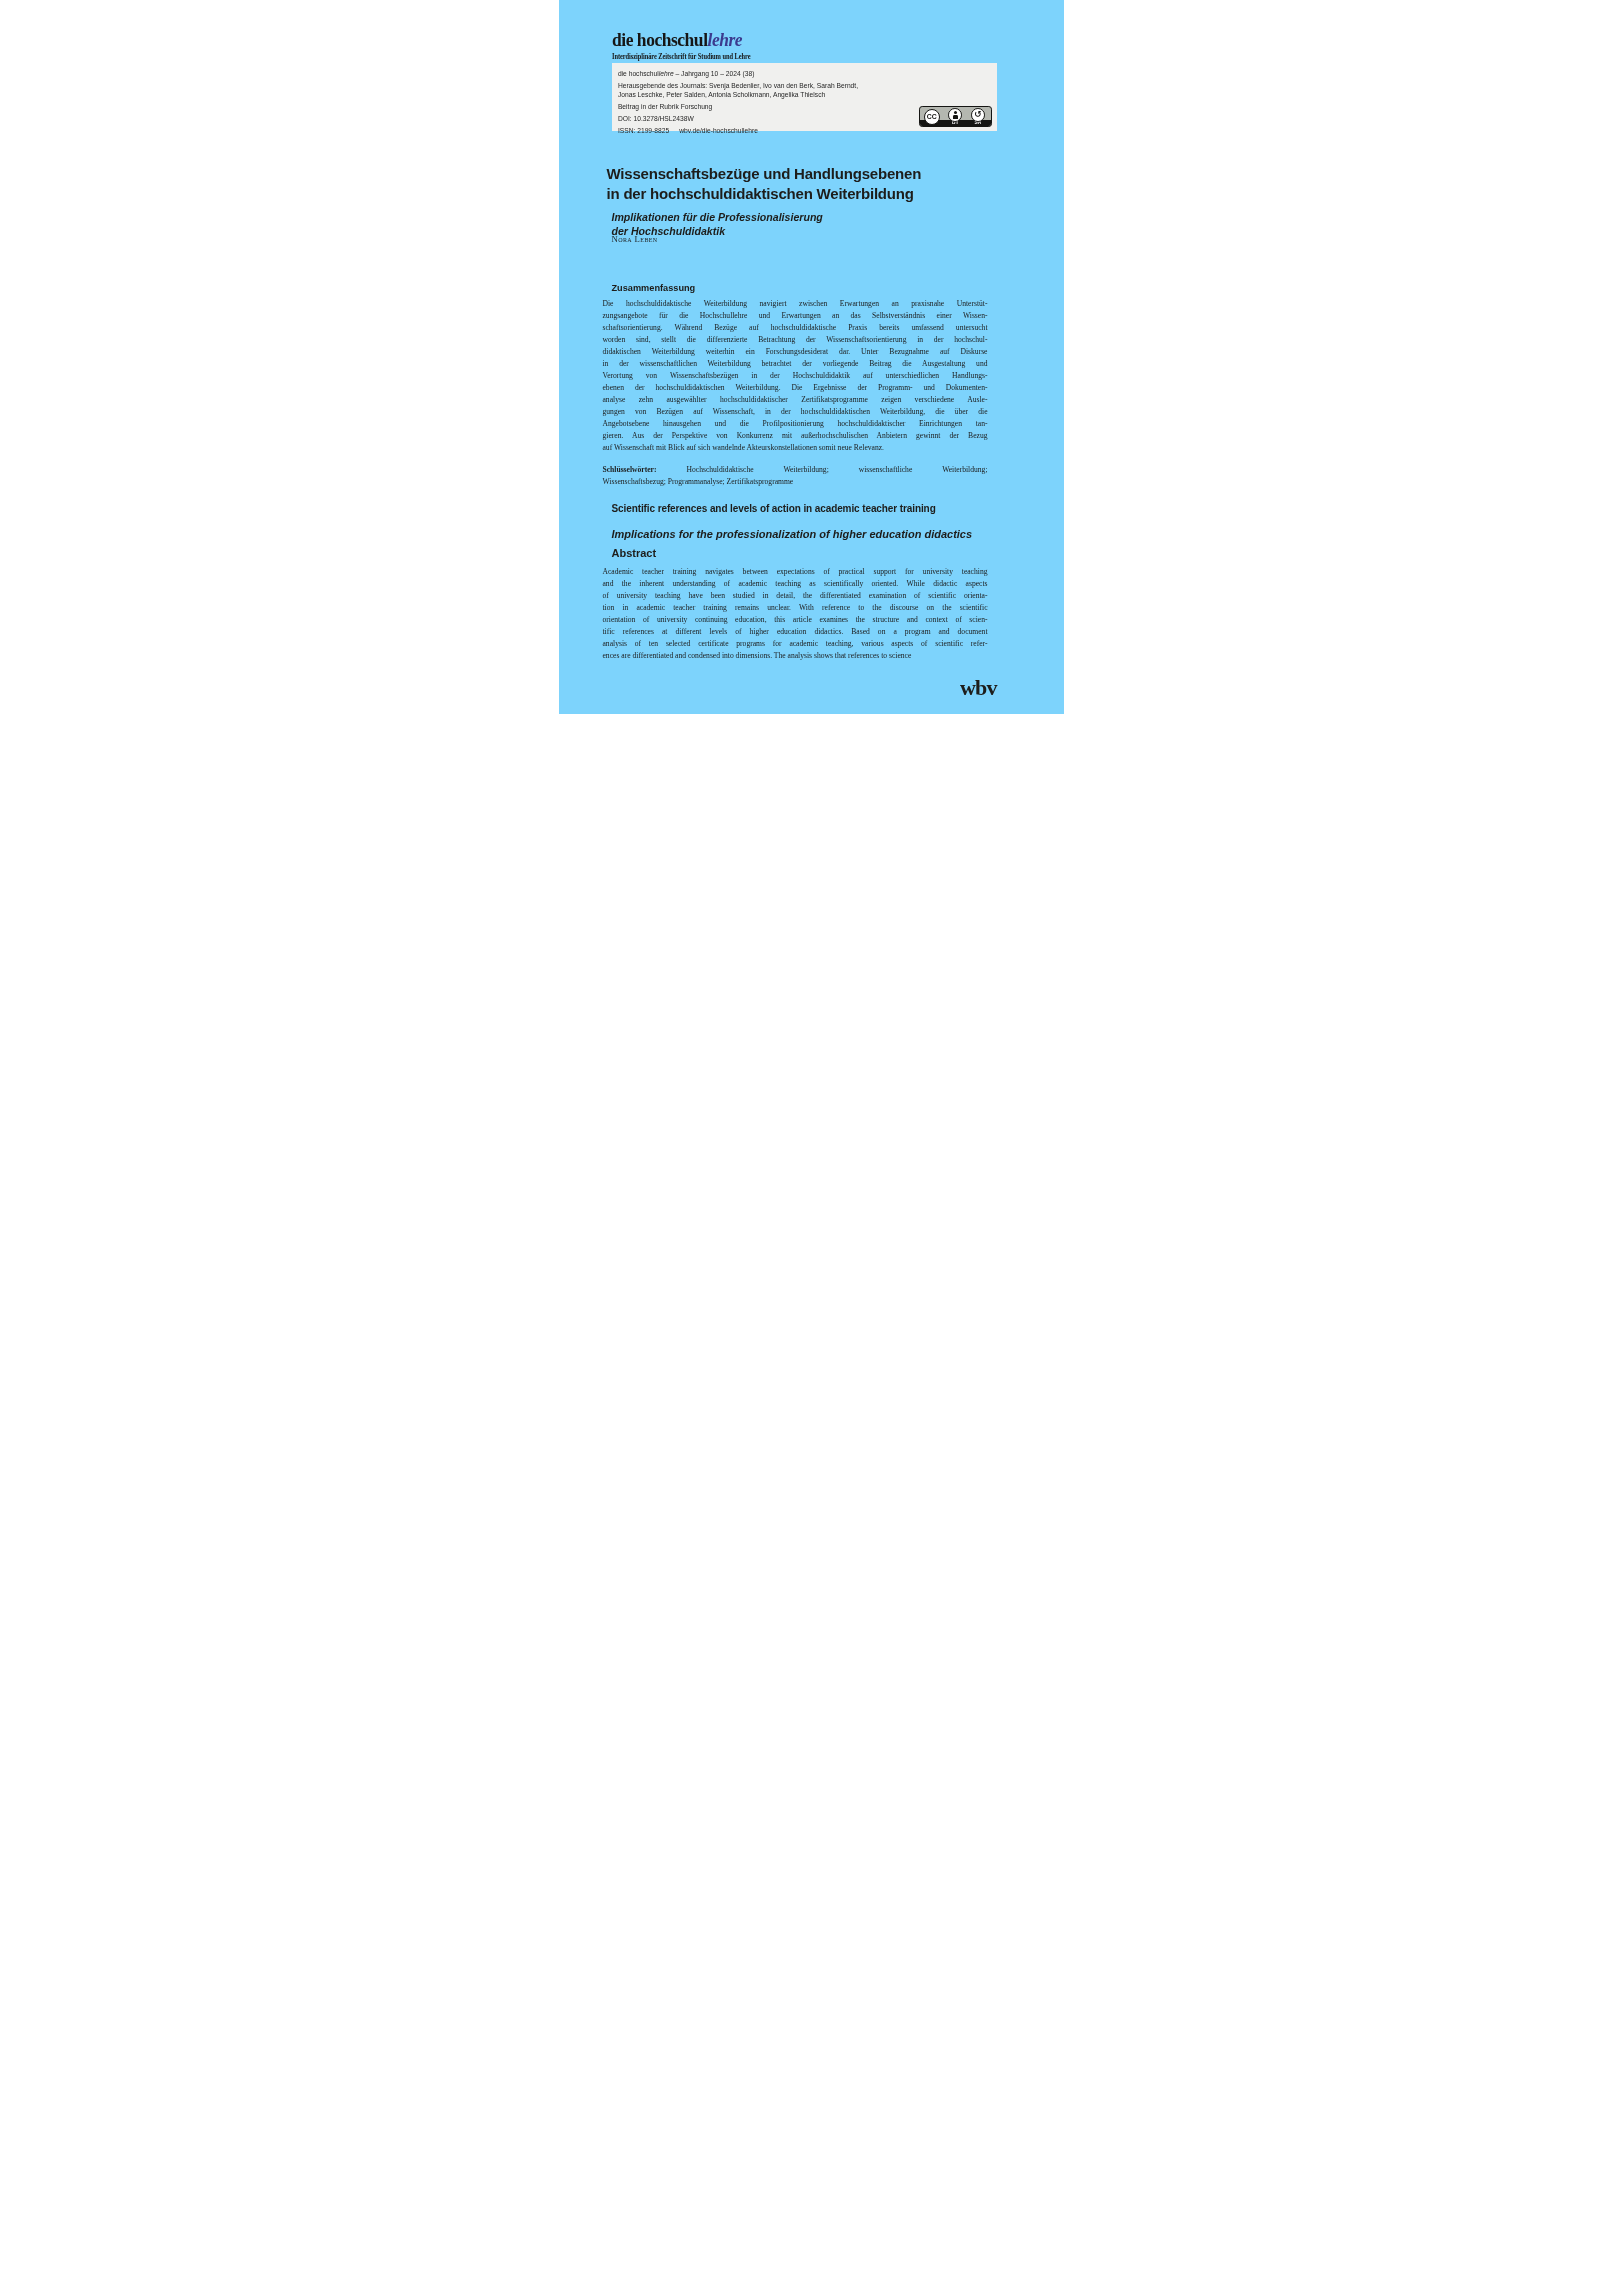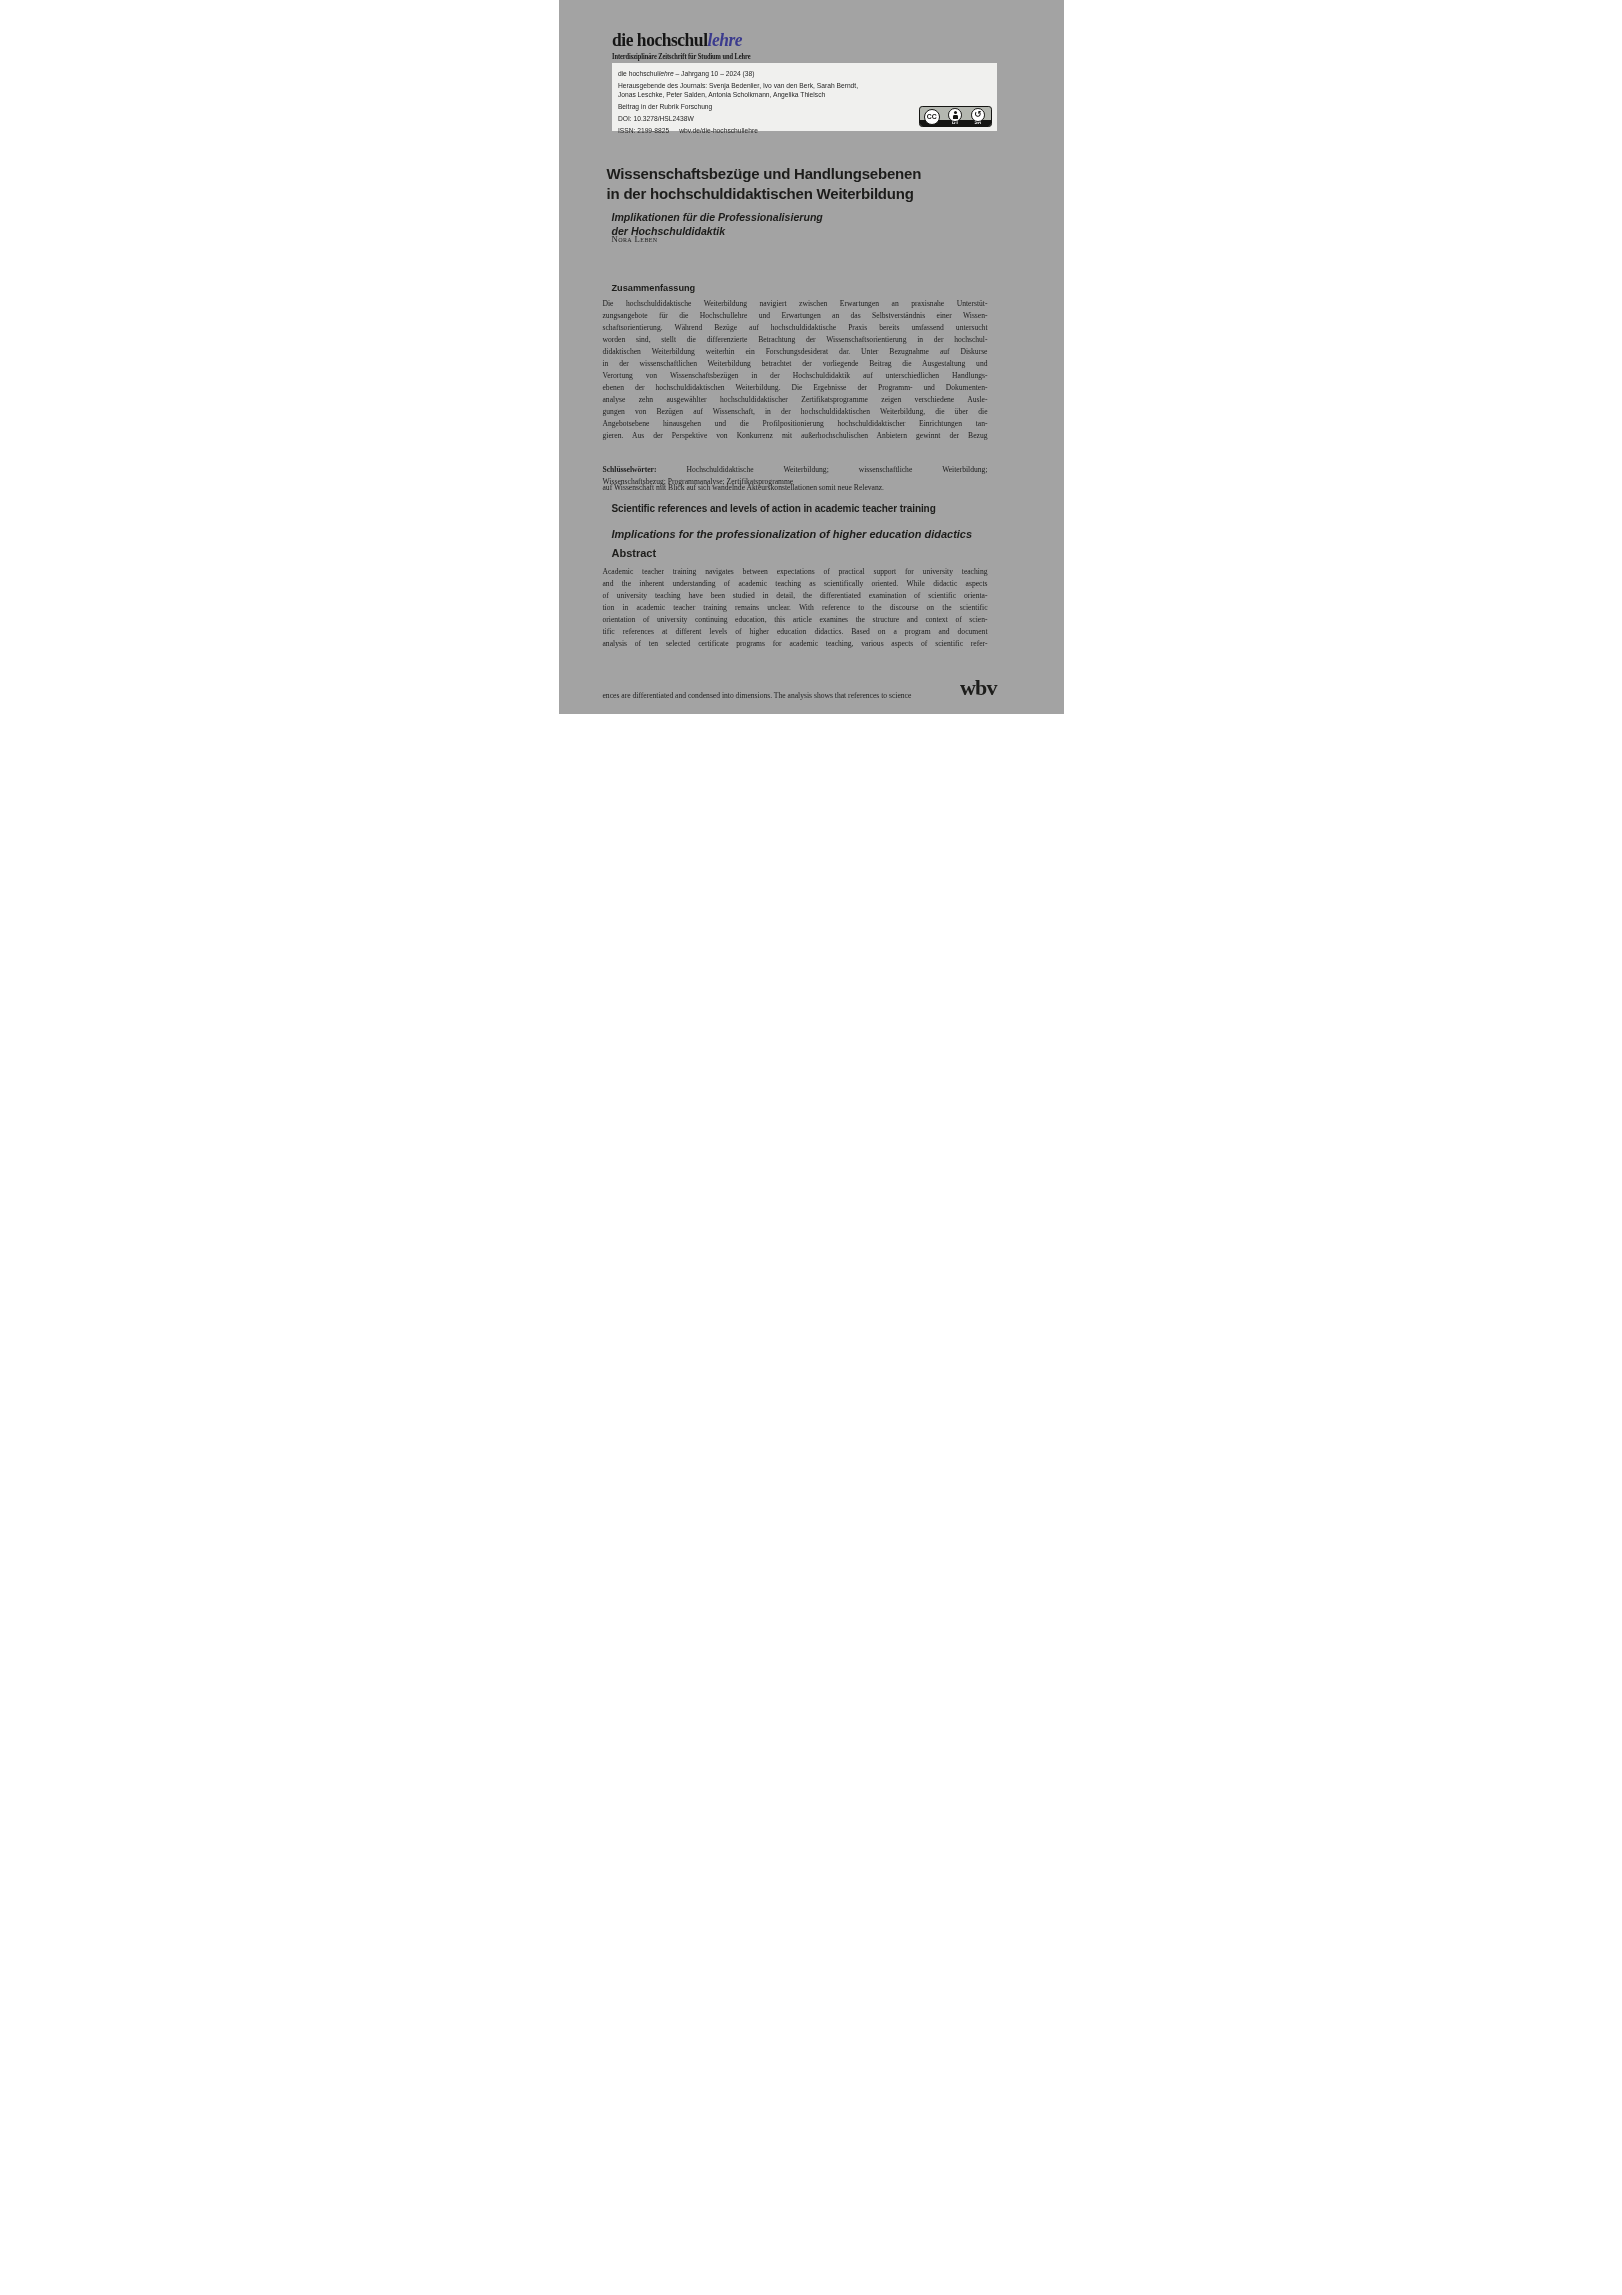--- a/index.html
+++ b/index.html
@@ -1,16 +1,16 @@
 <!DOCTYPE html>
 <html style="font-size:7.3px"><head>
 <meta charset="utf-8">
 <style>
   html,body{margin:0;padding:0;background:#ffffff;}
-  .page{position:relative;width:505px;height:714px;margin:0 auto;background:#a3a3a3;
+  .page{position:relative;width:505px;height:714px;margin:0 auto;background:#7dd3fc;
         overflow:hidden;color:#1c1c1c;font-family:"Liberation Serif",serif;}
 
   
   .logo-block{position:absolute;left:53px;top:30px;}
   .logo-line{font-family:"Liberation Serif",serif;font-weight:bold;font-size:19px;
              line-height:1;letter-spacing:-0.5px;color:#161616;white-space:nowrap;
              transform:scaleX(.92);transform-origin:left;}
   .logo-accent{font-style:italic;color:#3b3b8e;}
   .logo-subtitle{font-family:"Liberation Serif",serif;font-weight:bold;font-size:9.2px;
                  letter-spacing:-0.1px;color:#161616;white-space:nowrap;margin-top:1.8px;
@@ -61,21 +61,21 @@
   .en-heading{top:503px;font-size:10px;letter-spacing:-0.1px;}
   .en-subheading{top:528px;font-size:11px;font-style:italic;}
   .abstract-label{top:547px;font-size:11px;}
 
   .para{position:absolute;left:44px;width:385px;font-family:"Liberation Serif",serif;
         font-size:7.6px;line-height:12px;color:#1c1c1c;}
   .de-abstract{top:298px;}
   .keywords{top:464px;}
   .en-abstract{top:566px;}
   .jline{text-align:justify;text-align-last:justify;}
-  .jlast{text-align-last:auto;margin-top:40px;}
+  .jlast{text-align-last:auto;}
   .kw-label{font-weight:bold;}
 
   
   .wbv{position:absolute;right:67px;top:677px;font-family:"Liberation Serif",serif;
        font-weight:bold;font-size:22px;line-height:1;letter-spacing:-0.9px;color:#1d1d1b;}
 </style>
 </head>
 <body>
 
 <div class="page">

